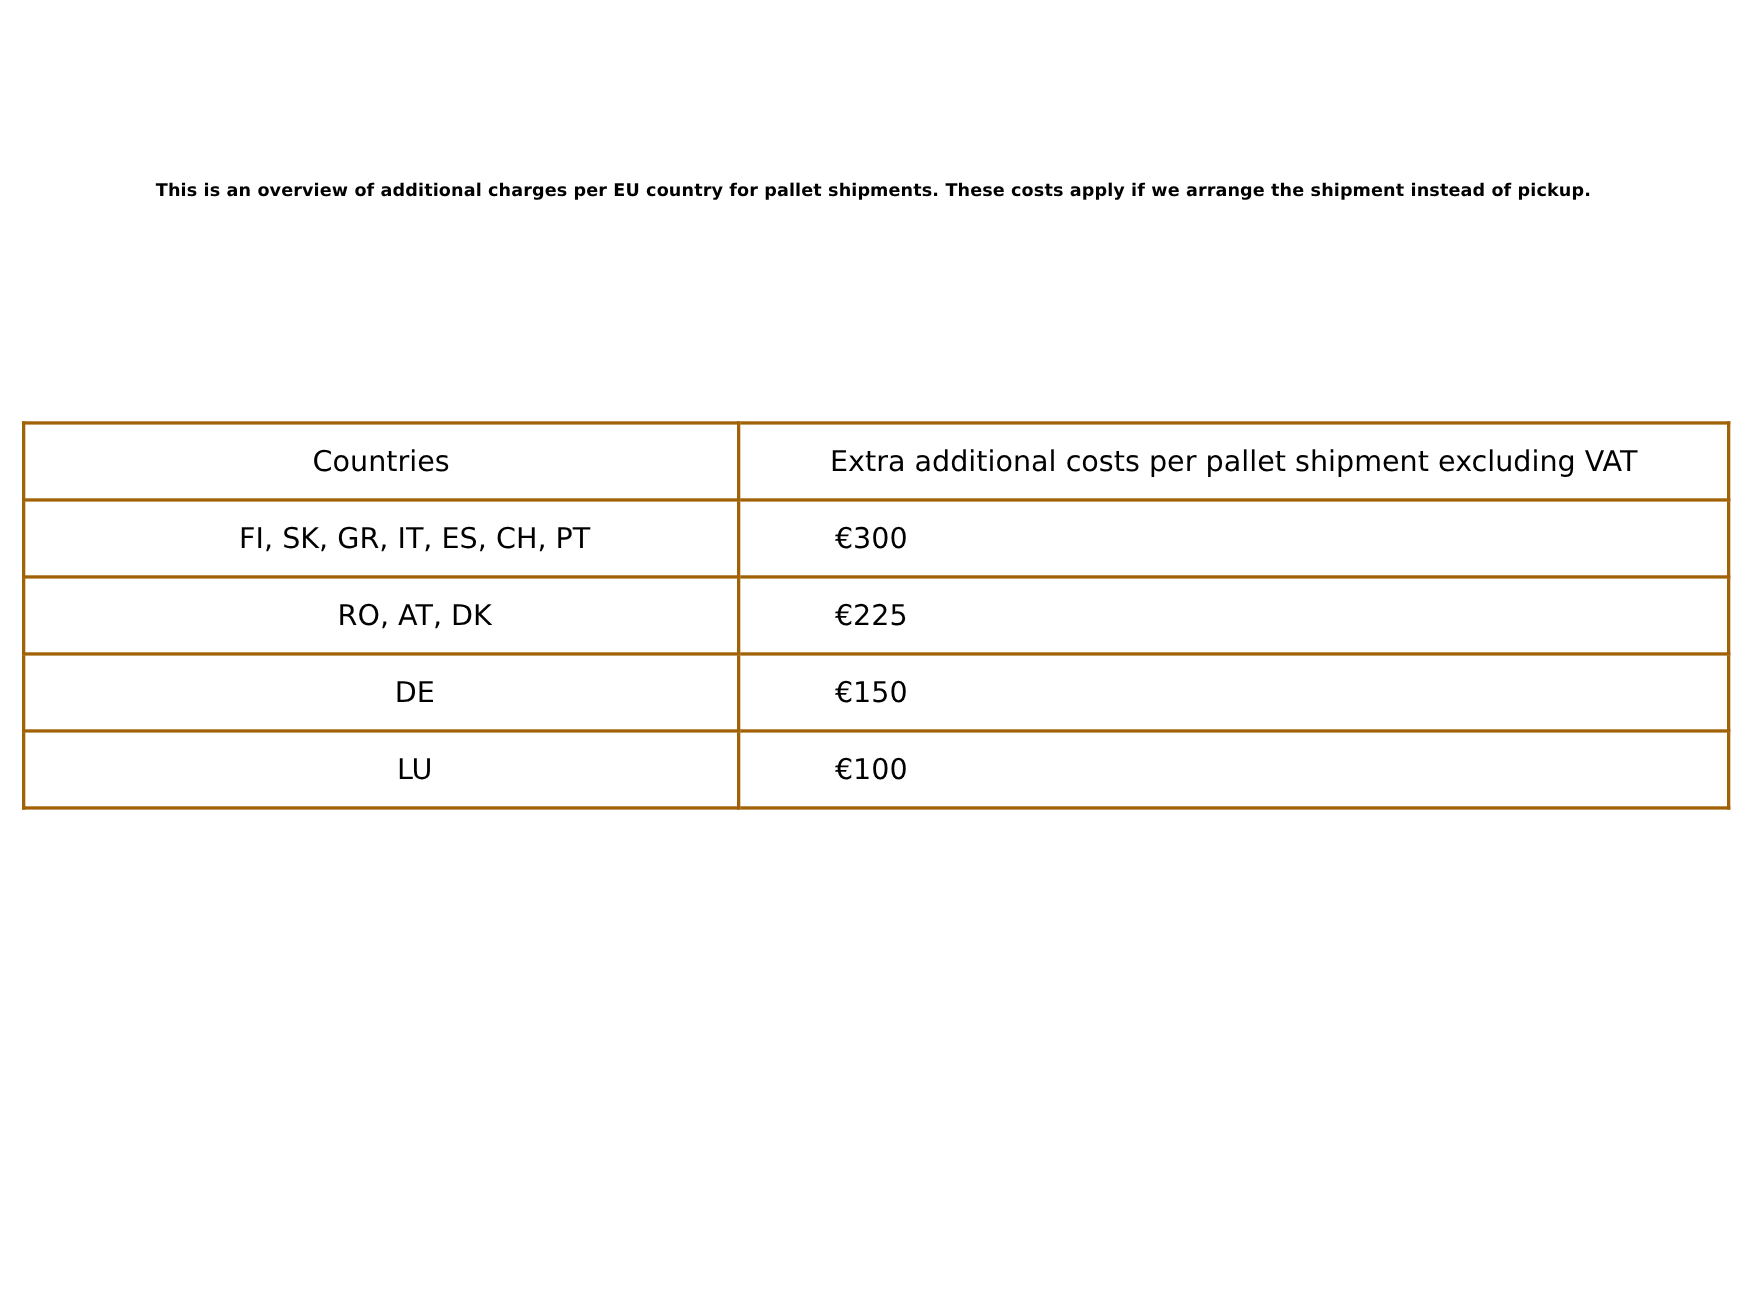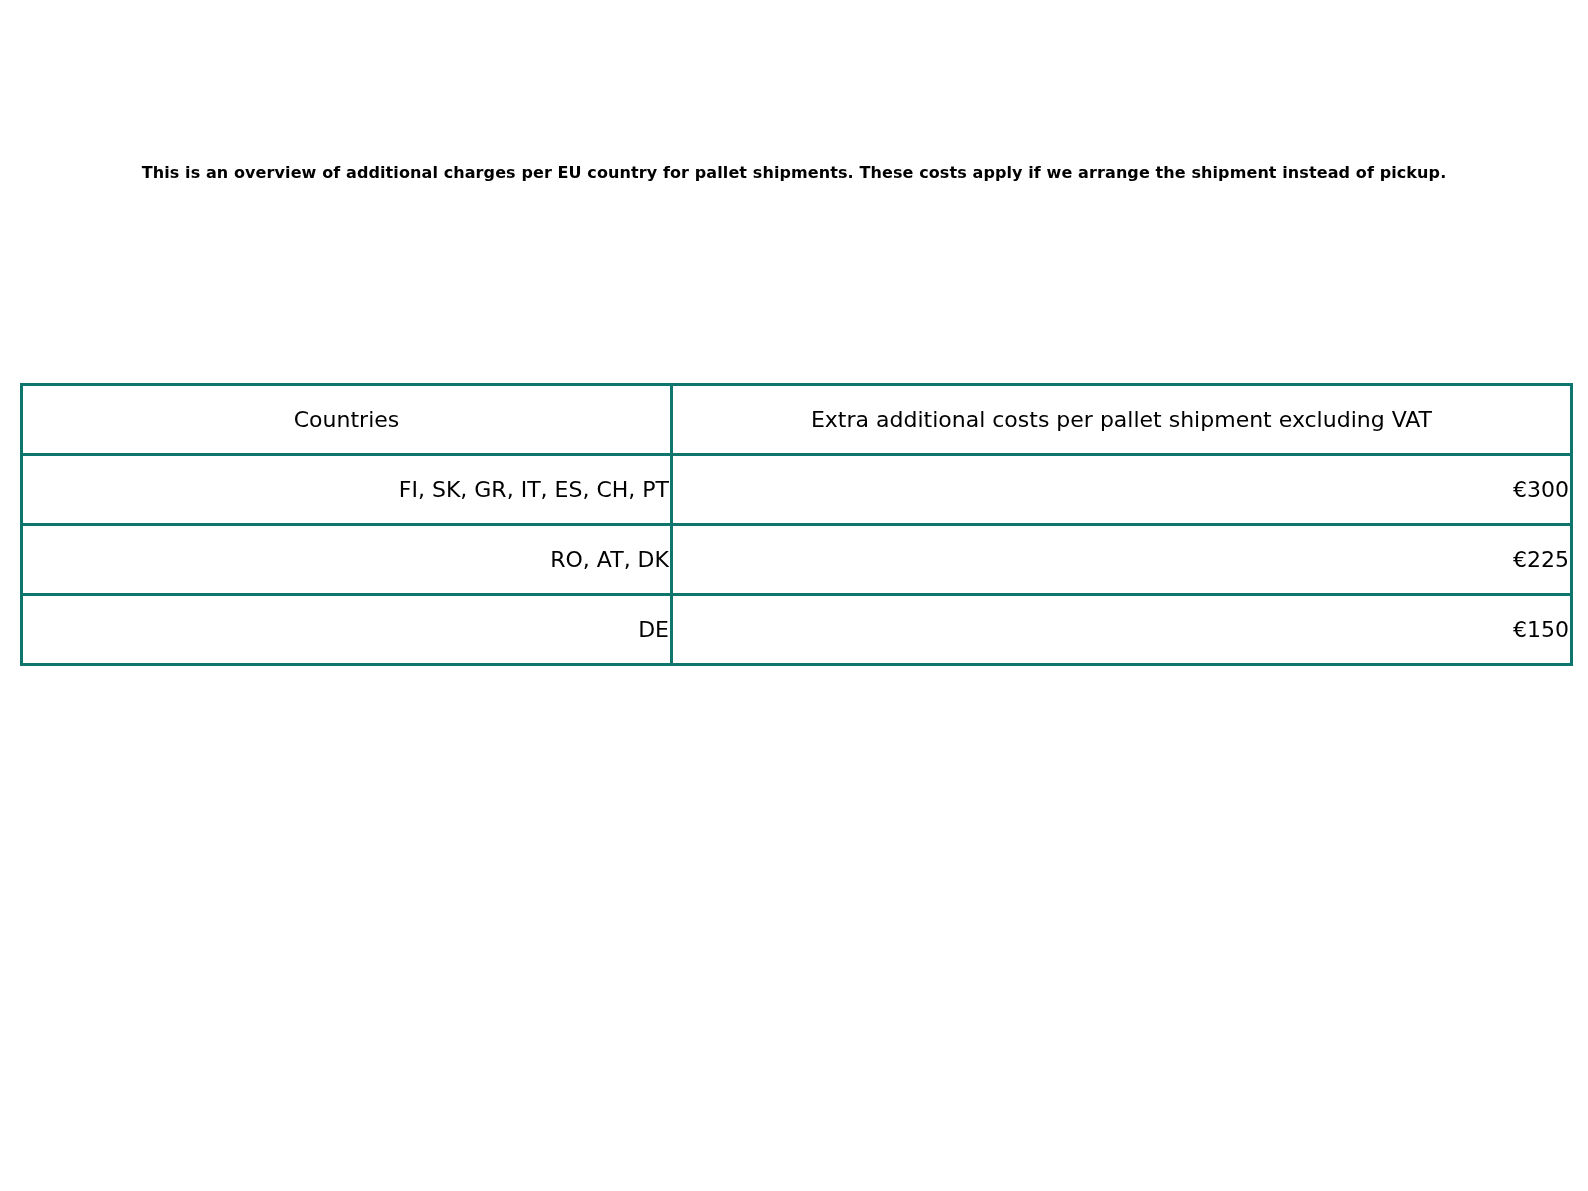--- a/index.html
+++ b/index.html
@@ -30,33 +30,33 @@
   table.charges-table {
     position: absolute;
     left: 20px;
     top: 383px;
     width: 1550px;
     border-collapse: collapse;
     table-layout: fixed;
   }
   table.charges-table th,
   table.charges-table td {
-    border: 3px solid #0f766e;
+    border: 3px solid #a16207;
     height: 70px;
-    font-size: 22px;
+    font-size: 26px;
     font-weight: normal;
     vertical-align: middle;
     box-sizing: border-box;
     white-space: nowrap;
     overflow: hidden;
   }
   th.col-countries { width: 650px; text-align: center; }
   th.col-costs     { width: 900px; text-align: center; }
-  td.cell-countries { text-align: right; padding-left: 62px; }
-  td.cell-costs     { text-align: right; padding-left: 86px; }
+  td.cell-countries { text-align: center; padding-left: 62px; }
+  td.cell-costs     { text-align: left; padding-left: 86px; }
 </style>
 </head>
 <body>
 
 <div class="page">
   <p class="note">This is an overview of additional charges per EU country for pallet shipments. These costs apply if we arrange the shipment instead of pickup.</p>
 
   <table class="charges-table">
     <thead>
       <tr>
@@ -70,15 +70,19 @@
           <td class="cell-costs">€300</td>
         </tr>
         <tr>
           <td class="cell-countries">RO, AT, DK</td>
           <td class="cell-costs">€225</td>
         </tr>
         <tr>
           <td class="cell-countries">DE</td>
           <td class="cell-costs">€150</td>
         </tr>
+        <tr>
+          <td class="cell-countries">LU</td>
+          <td class="cell-costs">€100</td>
+        </tr>
       </tbody>
   </table>
 </div>
 
 </body></html>

